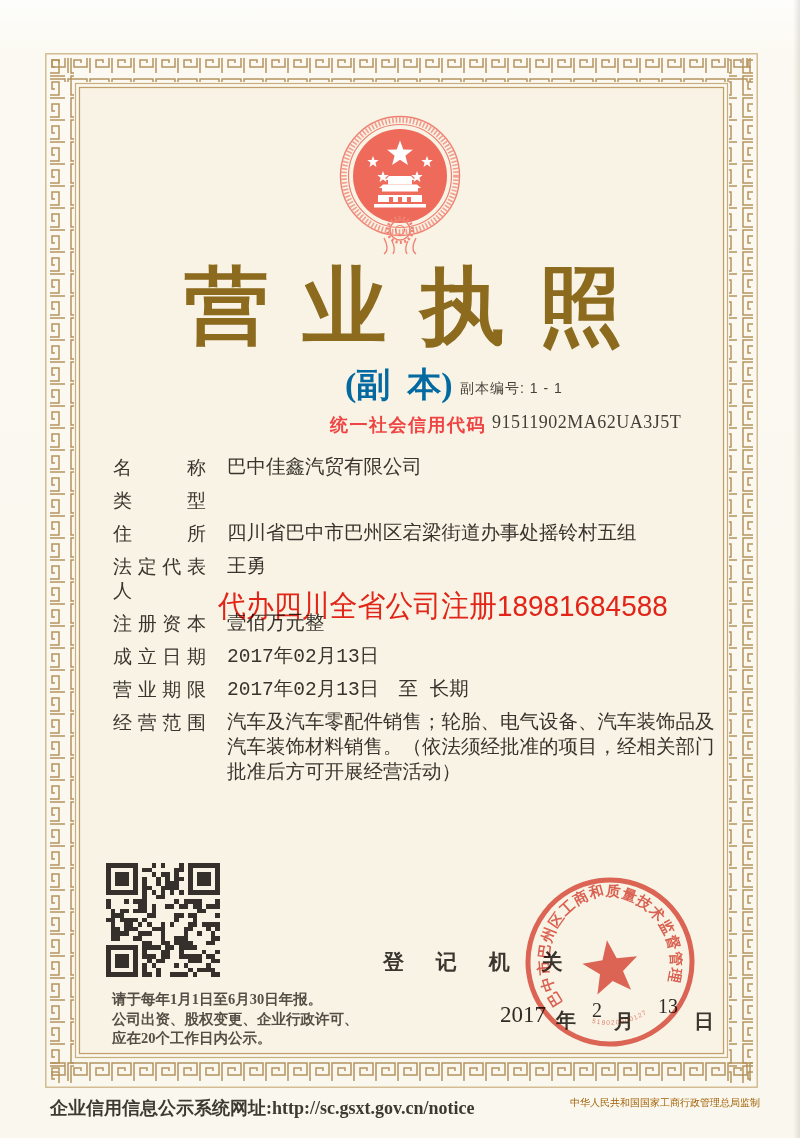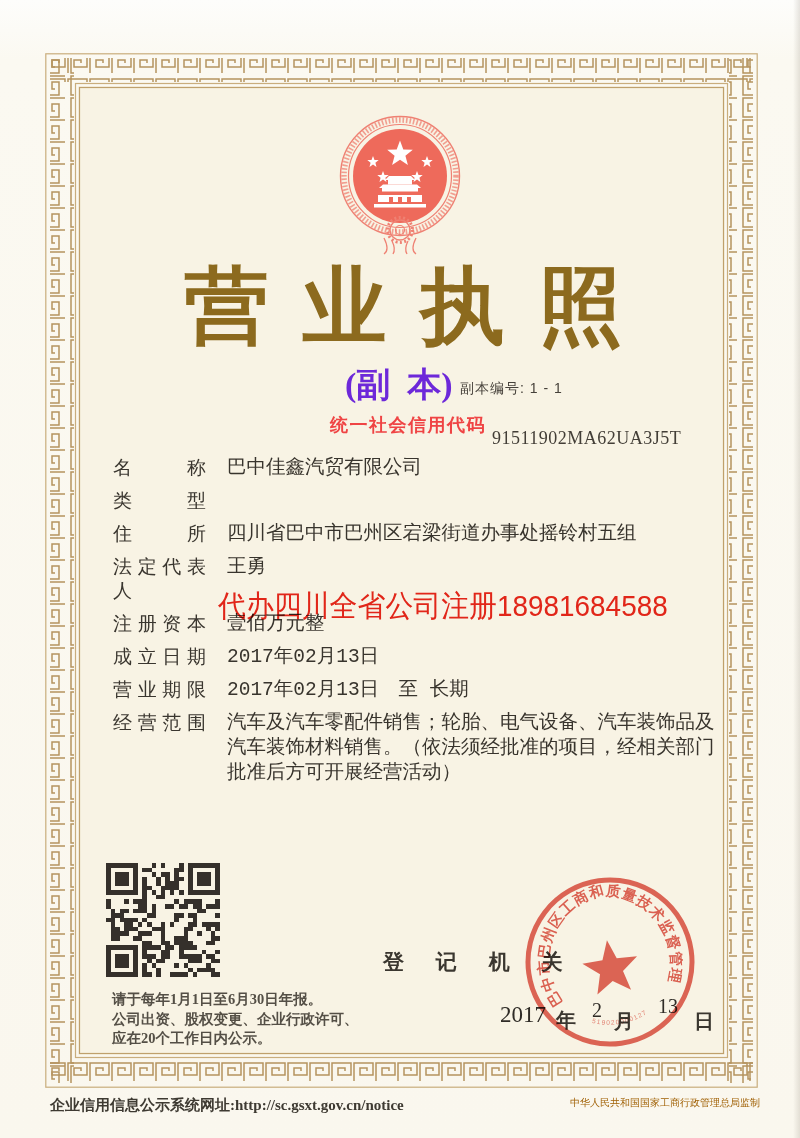--- a/index.html
+++ b/index.html
@@ -13,24 +13,24 @@
   
   .frame{position:absolute;left:45px;top:53px;width:713px;height:1035px;}
   .frame svg{display:block;}
   
   .abs{position:absolute;}
   .emblem{left:338px;top:114px;width:124px;height:142px;}
   .cert-title{left:45px;top:256px;width:713px;text-align:center;
     font-size:84px;font-weight:700;letter-spacing:34px;padding-left:38px;box-sizing:border-box;
     color:#8c6a1e;line-height:100px;white-space:nowrap;}
   .cert-subtitle{left:345px;top:362px;font-family:"Liberation Serif",serif;
-    font-size:34px;font-weight:700;color:#6d28d9;white-space:pre;}
+    font-size:34px;font-weight:700;color:#0369a1;white-space:pre;}
   .copy-no{left:460px;top:380px;font-size:14px;letter-spacing:1px;color:#46413a;}
   .ccl{left:330px;top:413px;font-size:18px;font-weight:700;letter-spacing:1.5px;color:#ef4444;}
-  .ccv{left:492px;top:428px;font-family:"Liberation Serif",serif;
+  .ccv{left:492px;top:412px;font-family:"Liberation Serif",serif;
     font-size:18px;letter-spacing:.5px;color:#433e37;}
   
   .fields{left:113px;top:456px;width:620px;}
   .field-row{display:flex;margin-bottom:9px;}
   .field-label{width:93px;flex:0 0 93px;font-size:19px;font-weight:500;
     text-align:justify;text-align-last:justify;line-height:24px;color:#3a362f;}
   .field-value{margin-left:21px;font-family:Liberation Mono, monospace;font-size:19.5px;
     line-height:24px;color:#38342d;width:512px;}
   .field-row:last-child .field-value{line-height:25px;}
   
@@ -49,21 +49,21 @@
   .dateline span{display:inline-block;position:relative;}
   .d-num{font-family:"Liberation Serif",serif;color:#2f2b26;}
   .d-y{font-size:23px;top:2px;}
   .d-yu{font-size:20px;font-weight:600;top:7px;margin-left:10px;}
   .d-m{font-size:20px;top:-3px;margin-left:16px;}
   .d-mu{font-size:20px;font-weight:600;top:8px;margin-left:12px;}
   .d-d{font-size:20px;top:-7px;margin-left:24px;}
   .d-du{font-size:20px;font-weight:600;top:8px;margin-left:16px;}
   
   .footer-left{left:50px;top:1096px;font-family:"Liberation Serif",serif;font-weight:700;
-    font-size:15px;color:#3e3a32;}
+    font-size:18px;color:#3e3a32;}
   .footer-right{left:0;top:1096px;width:760px;text-align:right;font-size:10px;
     font-weight:500;color:#a16207;}
 </style>
 </head>
 <body>
 
 <div class="frame">
   <svg width="713" height="1035" viewBox="0 0 713 1035">
     <defs>
       <pattern id="gkh" width="22" height="24" patternUnits="userSpaceOnUse">

